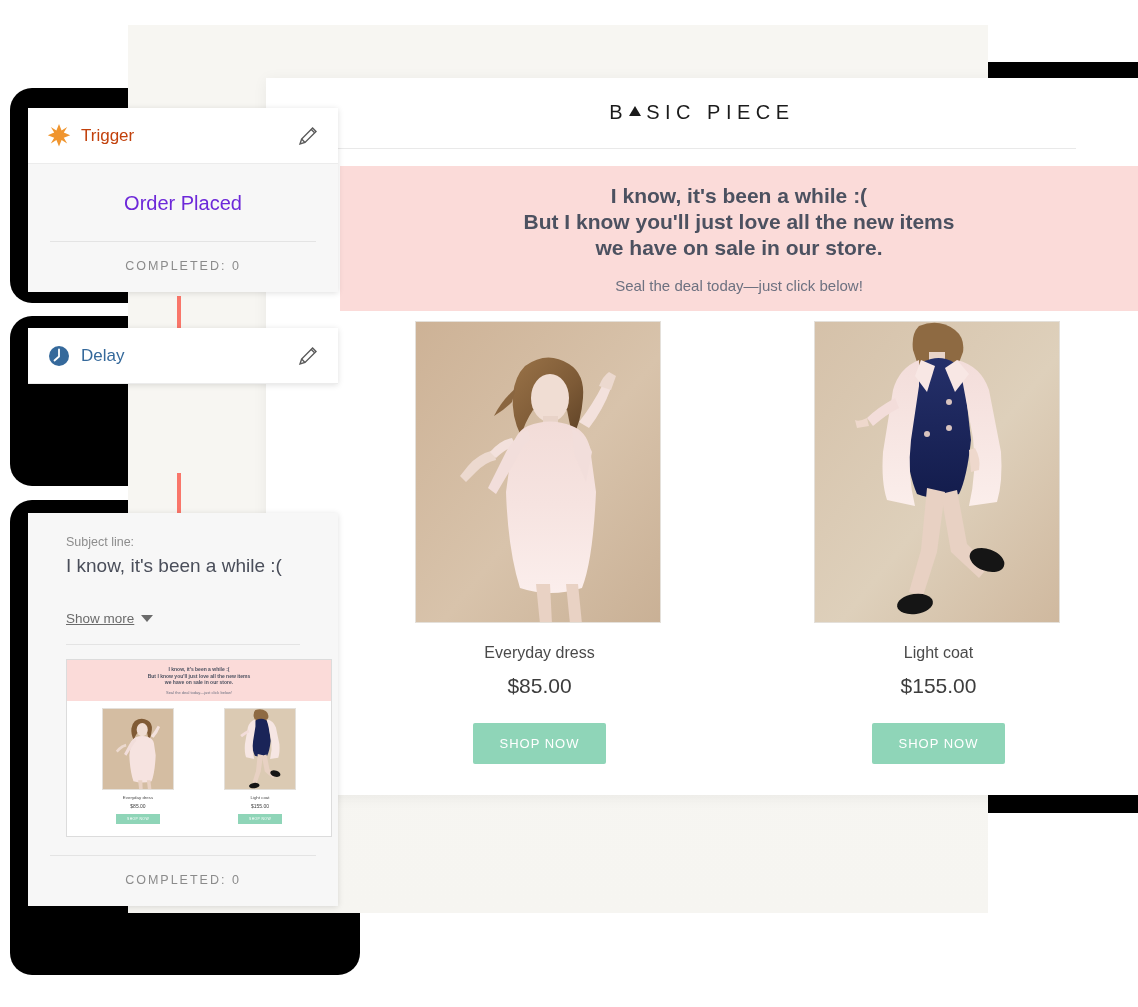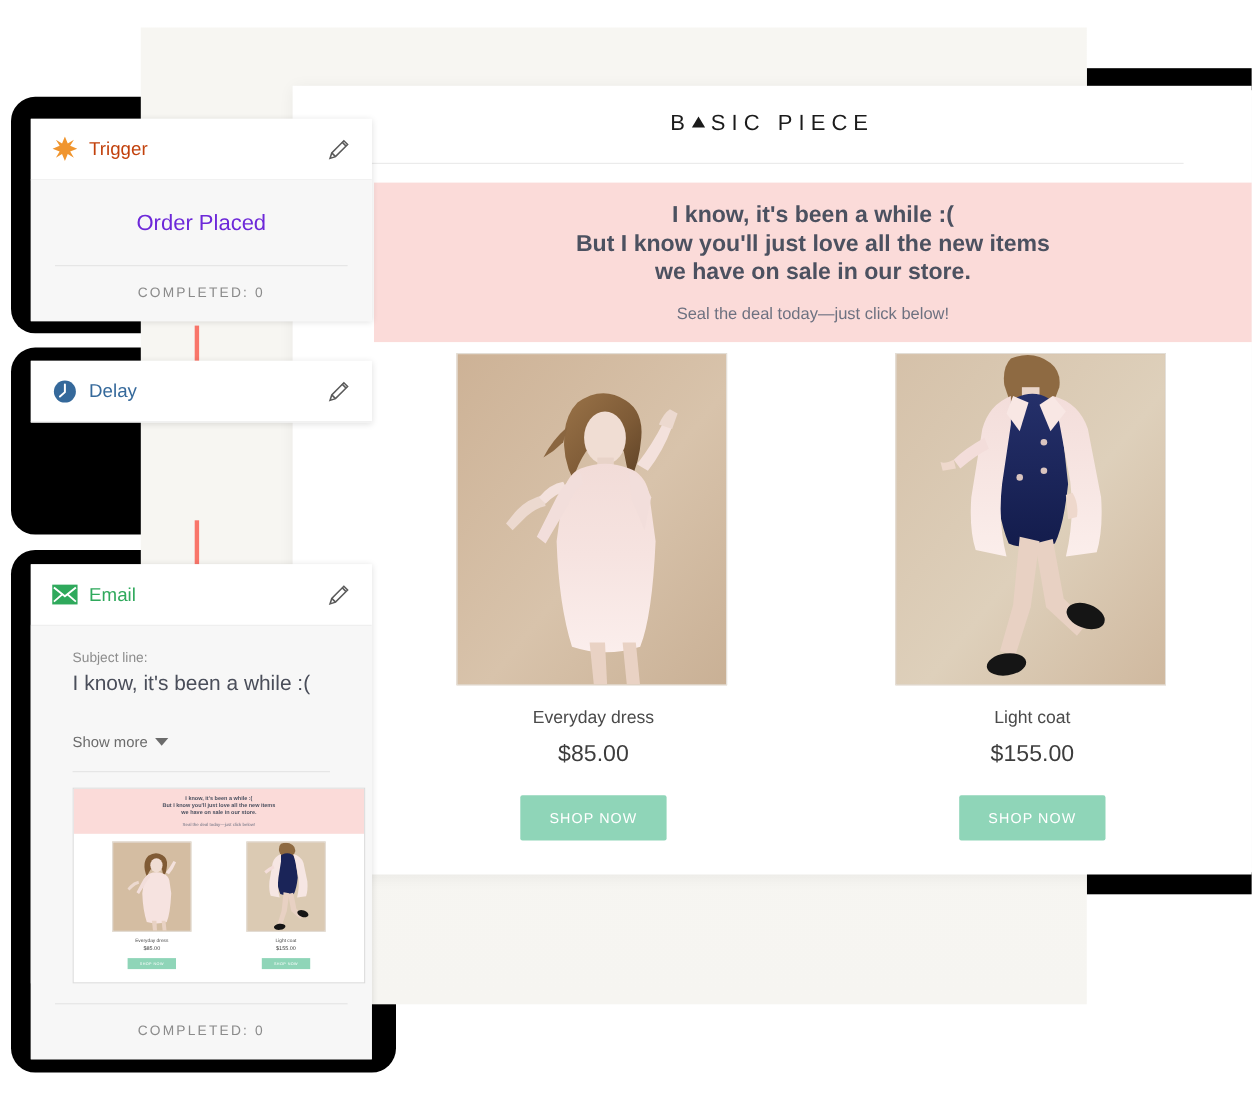--- a/index.html
+++ b/index.html
@@ -102,21 +102,21 @@
   #card-delay{ top:328px; }
   #card-delay .ttl{ color:#35699b; }
   #card-email{ top:513px; width:310px; }
   #card-email .ttl{ color:#2fa95c; }
 
   .email-body{ background:#f7f7f7; padding:22px 38px 0; }
   .lbl-sub{ font-size:12.5px; color:#8d8d8d; }
   .subject-val{ font-size:19px; color:#4a4e5a; margin-top:6px; }
   .showmore{
     display:inline-flex; align-items:center; gap:7px; margin-top:34px;
-    font-size:13.5px; color:#6b6b6b; cursor:pointer;
+    font-size:13.5px; color:#6b6b6b; text-decoration:underline; cursor:pointer;
   }
   .caret{ width:0;height:0;border-left:6px solid transparent;border-right:6px solid transparent;border-top:7px solid #6b6b6b; }
   .email-hr{ height:1px; background:#e4e4e4; margin:17px 0 14px; }
 
   .thumb{
     width:266px; height:178px; border:1px solid #dcdcdc; background:#fff; margin:0 auto;
     position:relative; overflow:hidden;
   }
   .thumb-banner{
     height:41px; background:#fbdbd9; display:flex; flex-direction:column;
@@ -325,37 +325,20 @@
         <svg width="24" height="24" viewBox="0 0 24 24" fill="none" stroke="#5a5a5a" stroke-width="1.4">
           <path d="M4 20 l1.6-5 11-11 3.4 3.4 -11 11z"></path>
           <path d="M15 5.2 l3.4 3.4"></path>
           <path d="M5.6 15 l3.4 3.4"></path>
         </svg>
       </span>
     </div>
   </div>
 
   <div class="card" id="card-email">
-    <div class="card-head">
-      <span class="ic">
-        <svg width="24" height="19" viewBox="0 0 24 19">
-          <rect x="0.5" y="0.5" width="23" height="18" fill="#2fa95c"></rect>
-          <path d="M2 3 l10 8 10 -8" fill="none" stroke="#ffffff" stroke-width="1.8"></path>
-          <path d="M2 16 l8 -7 M22 16 l-8 -7" stroke="#ffffff" stroke-width="1.6" fill="none"></path>
-        </svg>
-      </span>
-      <span class="ttl">Email</span>
-      <span class="pen">
-        <svg width="24" height="24" viewBox="0 0 24 24" fill="none" stroke="#5a5a5a" stroke-width="1.4">
-          <path d="M4 20 l1.6-5 11-11 3.4 3.4 -11 11z"></path>
-          <path d="M15 5.2 l3.4 3.4"></path>
-          <path d="M5.6 15 l3.4 3.4"></path>
-        </svg>
-      </span>
-    </div>
 
     <div class="card-body">
       <div class="email-body">
         <div class="lbl-sub">Subject line:</div>
         <div class="subject-val">I know, it's been a while :(</div>
         <div class="showmore">
           <span>Show more</span>
           <span class="caret"></span>
         </div>
         <div class="email-hr"></div>

